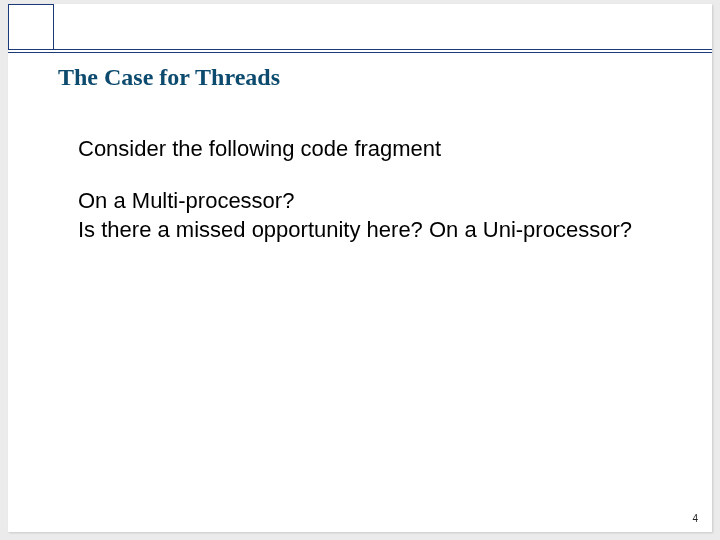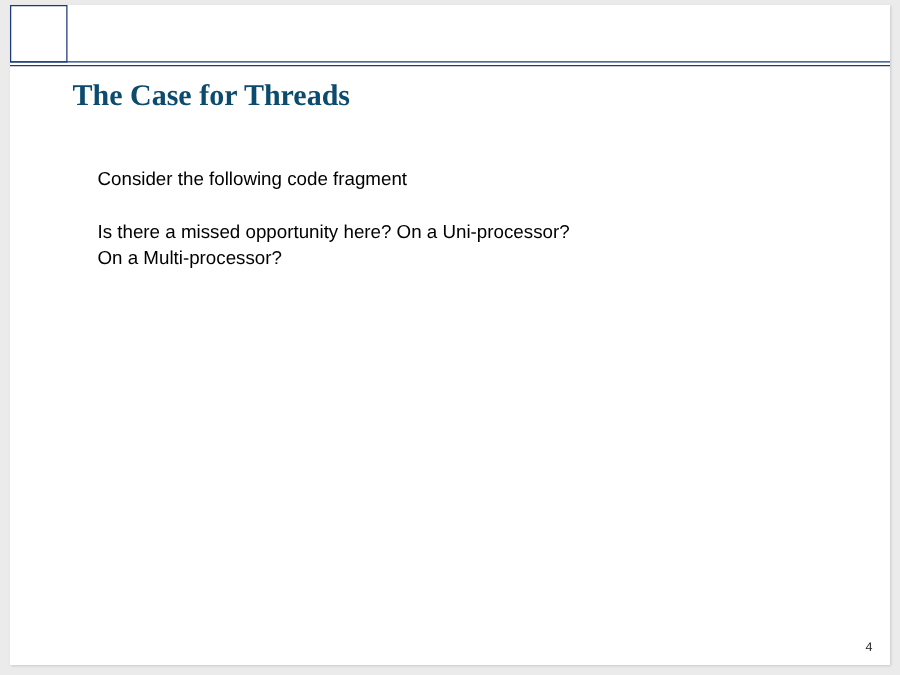--- a/index.html
+++ b/index.html
@@ -52,21 +52,21 @@
     left: 0;
     top: 48px;
     width: 704px;
     border-top: 0.75px solid #1b3a7a;
   }
   .content {
     position: absolute;
     left: 70px;
     top: 130px;
     width: 570px;
-    font-size: 15px;
+    font-size: 22px;
     color: #000;
     line-height: 1.35;
   }
   .content p { margin: 0; }
   .indent { padding-left: 24px; }
   .gap { height: 22px; }
   .pagenum {
     position: absolute;
     right: 14px;
     bottom: 8px;
@@ -81,18 +81,18 @@
   <div class="header">
     <div class="corner-box"></div>
     <div class="title">The Case for Threads</div>
     <div class="rule-outer"></div>
     <div class="rule-inner"></div>
   </div>
 
   <div class="content">
     <p>Consider the following code fragment</p>
     <div class="gap"></div>
+    <p>On a Multi-processor?</p>
     <p>Is there a missed opportunity here? On a Uni-processor?</p>
-    <p>On a Multi-processor?</p>
   </div>
 
   <div class="pagenum">4</div>
 </div>
 
 </body></html>

